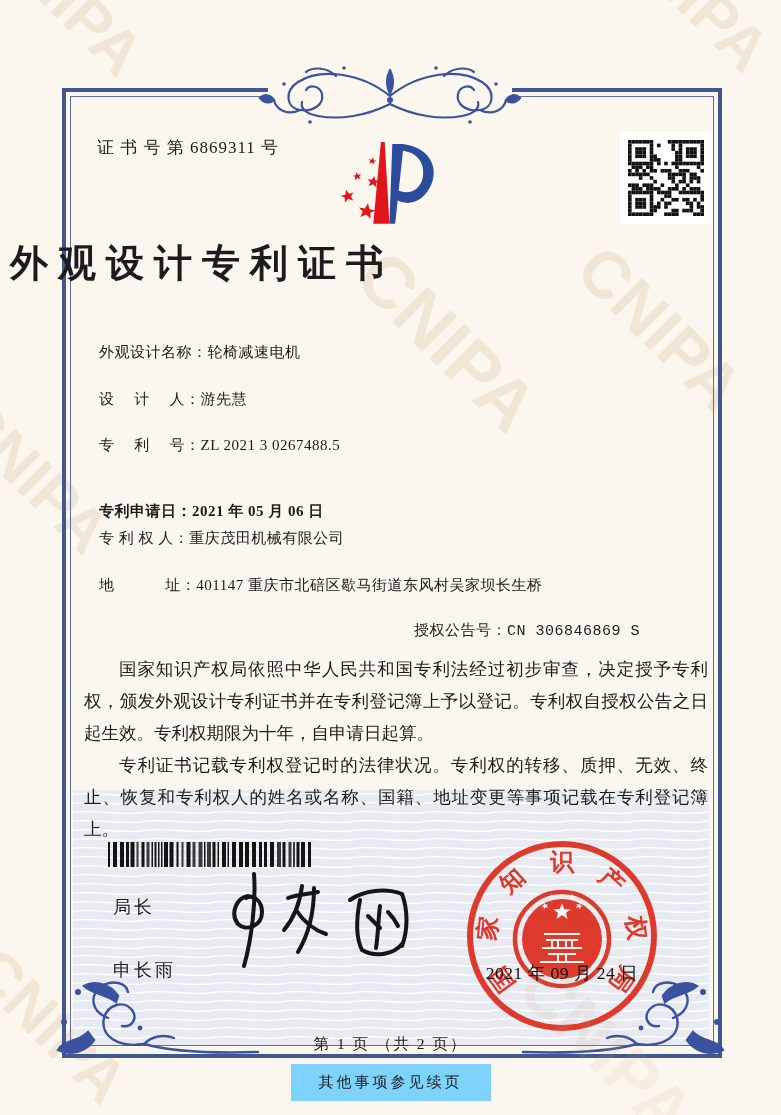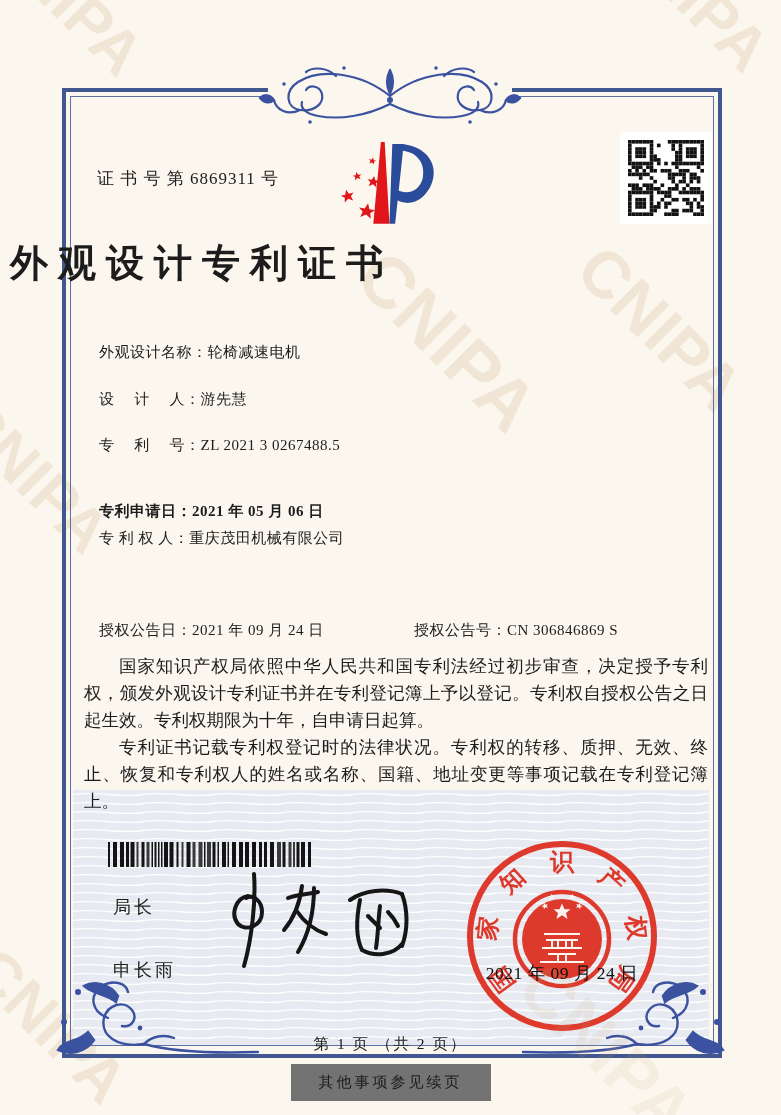--- a/index.html
+++ b/index.html
@@ -5,35 +5,35 @@
   html,body{margin:0;padding:0;background:#ffffff;}
   .page{position:relative;width:781px;height:1115px;margin:0 auto;background:#fcf7ee;overflow:hidden;
         font-family:"Liberation Serif","DejaVu Serif",serif;color:#1c1c1c;}
   .wm{position:absolute;font-family:"Liberation Sans",sans-serif;font-weight:bold;
       color:rgba(201,164,118,0.20);transform:rotate(45deg);z-index:1;user-select:none;white-space:nowrap;}
   .frame-outer{position:absolute;left:62px;top:88px;width:652px;height:962px;border:4px solid #41578f;z-index:3;}
   .frame-inner{position:absolute;left:70px;top:96px;width:642px;height:948px;border:1px solid #5d6fa3;z-index:3;}
   .waveband{position:absolute;left:73px;top:790px;width:636px;height:256px;z-index:2;}
   .ornament{position:absolute;z-index:4;}
   .content{position:absolute;z-index:5;}
-  .cert-no{left:97px;top:136px;font-size:17px;letter-spacing:1px;margin-top:31px;}
+  .cert-no{left:97px;top:136px;font-size:17px;letter-spacing:1px;}
   .logo{left:322px;top:126px;width:152px;height:110px;}
   .qrbox{left:620px;top:132px;width:92px;height:92px;background:#ffffff;display:flex;align-items:center;justify-content:center;}
   .title{left:0;right:0;top:238px;text-align:left;font-size:38px;font-weight:bold;letter-spacing:10px;padding-left:10px;}
   .field{left:99px;font-size:15px;letter-spacing:0.5px;white-space:nowrap;}
-  .grant-no{left:414px;}
-  .paras{left:84px;top:653px;width:624px;font-size:17.5px;line-height:27px;text-align:justify;}
+  .grant-no{left:414px;font-family:Liberation Mono, monospace;}
+  .paras{left:84px;top:653px;width:624px;font-size:17.5px;line-height:32px;text-align:justify;}
   .paras p{margin:0;text-indent:2em;}
   .barcode{left:108px;top:842px;width:208px;height:25px;}
   .chief{left:113px;font-family:Liberation Sans, sans-serif;font-size:18px;letter-spacing:3px;color:#222;}
   .signature{left:210px;top:866px;width:232px;height:108px;}
   .seal{left:462px;top:836px;width:200px;height:200px;z-index:5;}
   .seal-date{left:462px;top:961px;width:200px;text-align:center;font-size:17.5px;color:#101010;z-index:6;letter-spacing:0.5px;}
   .page-info{left:0;right:0;top:1026px;text-align:center;font-size:15.5px;letter-spacing:2px;margin-top:8px;}
-  .cont-note{left:50%;transform:translateX(-50%);top:1064px;background:#737373;padding:9px 28px;
+  .cont-note{left:50%;transform:translateX(-50%);top:1064px;background:#7dd3fc;padding:9px 28px;
              font-size:15px;letter-spacing:3px;z-index:6;white-space:nowrap;}
 </style>
 </head>
 <body>
 
 <div class="page">
 
   <span class="wm" style="left:-28px;top:-38px;font-size:62px;">CNIPA</span>
   <span class="wm" style="left:598px;top:-42px;font-size:62px;">CNIPA</span>
   <span class="wm" style="left:338px;top:300px;font-size:72px;">CNIPA</span>
@@ -365,22 +365,22 @@
   </div>
   <div class="content field" style="top:436px;">
     <span>专　 利　 号：</span><span>ZL 2021 3 0267488.5</span>
   </div>
   <div class="content field" style="top:502px;font-weight:bold;">
     <span>专利申请日：</span><span>2021 年 05 月 06 日</span>
   </div>
   <div class="content field" style="top:529px;">
     <span>专 利 权 人：</span><span>重庆茂田机械有限公司</span>
   </div>
-  <div class="content field" style="top:621px;">
-    <span>授权公告日：</span><span>2021 年 09 月 24 日</span>
+  <div class="content field" style="top:576px;">
+    <span>地　　　 址：</span><span>401147 重庆市北碚区歇马街道东风村吴家坝长生桥</span>
   </div>
   <div class="content field grant-no" style="top:621px;">
     <span>授权公告号：</span><span>CN 306846869 S</span>
   </div>
 
   <div class="content paras">
     <p>国家知识产权局依照中华人民共和国专利法经过初步审查，决定授予专利权，颁发外观设计专利证书并在专利登记簿上予以登记。专利权自授权公告之日起生效。专利权期限为十年，自申请日起算。</p>
     <p>专利证书记载专利权登记时的法律状况。专利权的转移、质押、无效、终止、恢复和专利权人的姓名或名称、国籍、地址变更等事项记载在专利登记簿上。</p>
   </div>
 

